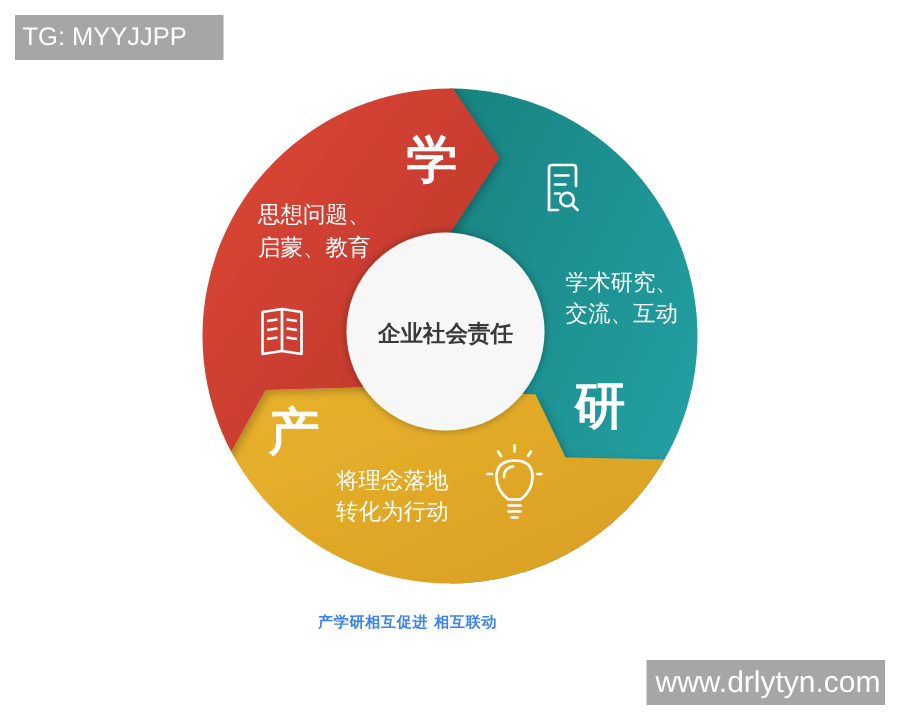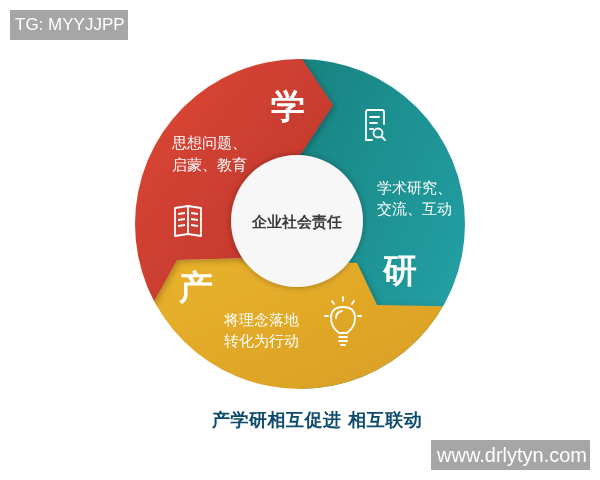--- a/index.html
+++ b/index.html
@@ -1,20 +1,20 @@
 <!DOCTYPE html>
 <html><head>
 <meta charset="utf-8">
 <style>
   html,body{margin:0;padding:0;background:#ffffff;}
   body{width:600px;height:480px;position:relative;overflow:hidden;font-family:"DejaVu Sans",sans-serif;}
-  .wm-top{position:absolute;left:10px;top:10px;width:118px;height:30px;background:#a6a6a6;color:#ffffff;font-family:"Liberation Sans",sans-serif;font-size:17px;line-height:30px;padding-left:5px;box-sizing:border-box;}
+  .wm-top{position:absolute;left:10px;top:10px;width:139px;height:30px;background:#a6a6a6;color:#ffffff;font-family:"Liberation Sans",sans-serif;font-size:17px;line-height:30px;padding-left:5px;box-sizing:border-box;}
   .wm-bot{position:absolute;left:431px;top:440px;width:159px;height:30px;background:#a6a6a6;color:#ffffff;font-family:"Liberation Sans",sans-serif;font-size:20px;line-height:30px;padding-left:6px;box-sizing:border-box;}
   svg{position:absolute;left:0;top:0;}
-  .caption{position:absolute;left:212px;top:408px;font-size:18px;font-weight:bold;color:#0c4a6e;letter-spacing:0.5px;}
+  .caption{position:absolute;left:212px;top:408px;font-size:10px;font-weight:bold;color:#3b82f6;letter-spacing:0.5px;}
   .big{font-family:"DejaVu Sans",sans-serif;font-weight:bold;fill:#ffffff;}
   .desc{font-family:"DejaVu Sans",sans-serif;fill:#ffffff;font-size:15px;}
   .center-label{font-family:"DejaVu Sans",sans-serif;font-weight:bold;fill:#3a3a3a;font-size:15px;}
 </style>
 </head>
 <body>
 
 <div class="wm-top">TG: MYYJJPP</div>
 
 <svg width="600" height="480" viewBox="0 0 600 480">

